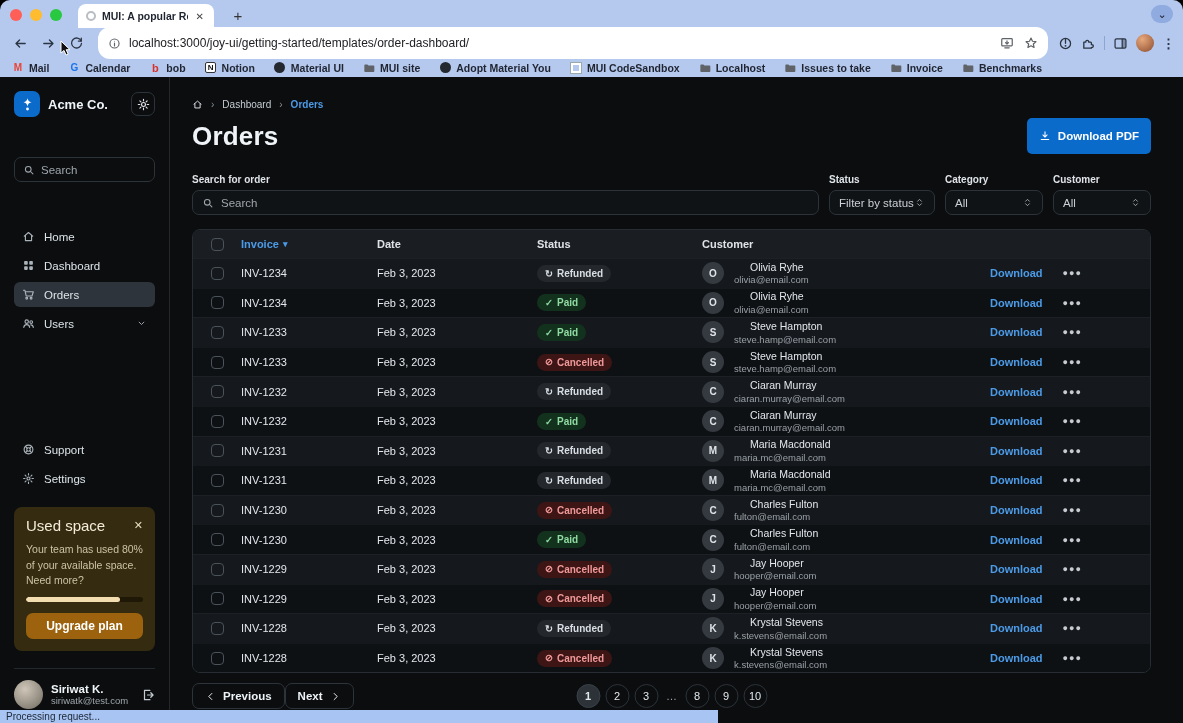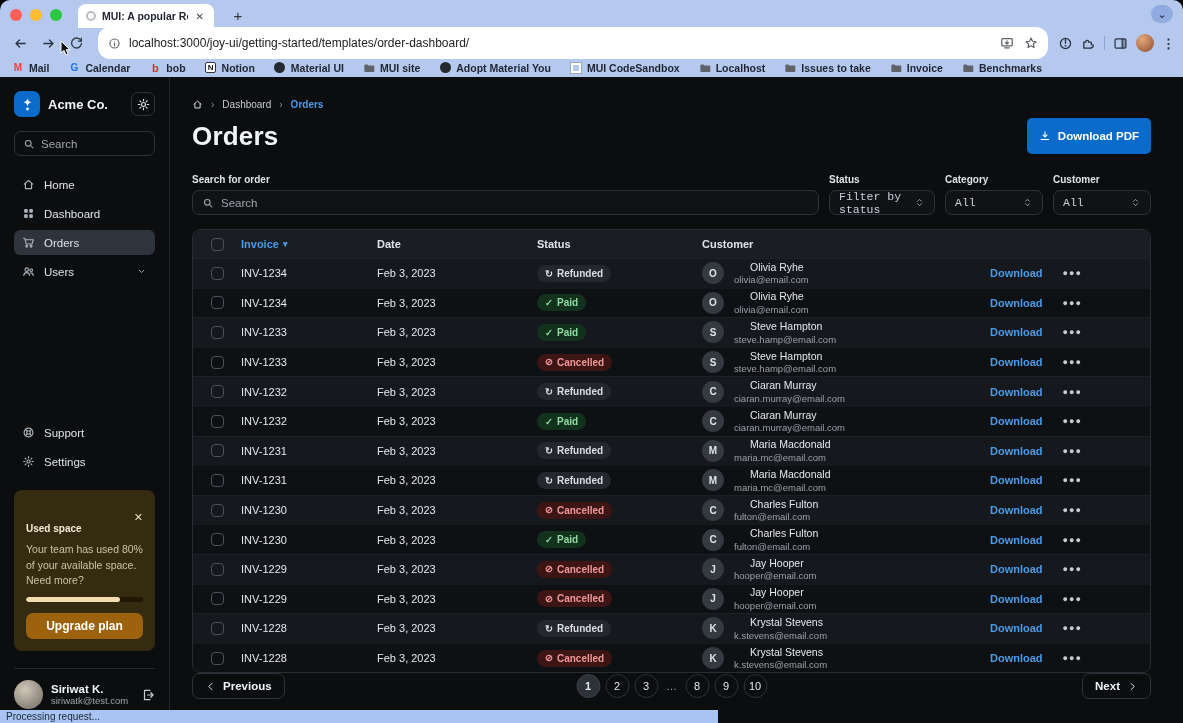--- a/index.html
+++ b/index.html
@@ -41,21 +41,21 @@
   .bm-gmail{color:#ea4335;font-weight:800;font-size:10px;} .bm-gcal{color:#1a73e8;font-weight:800;font-size:10px;}
   .bm-bob{color:#d93025;font-weight:800;font-size:11px;}
   .bm-notion{background:#fff;border:1px solid #333;color:#111;width:11px;height:11px;border-radius:2px;font-size:8px;font-weight:800;display:inline-flex;align-items:center;justify-content:center;}
   .bm-github{width:11px;height:11px;border-radius:50%;background:#24292f;display:inline-block;}
   .bm-sandbox{width:10px;height:10px;border:2px solid #fff;outline:1px solid #9aa;display:inline-block;}
 
   
   .app { height:646px; display:flex; background:#0b0d0e; color:#f0f4f8; }
 
   
-  .sidebar { width:170px; flex:none; border-right:1px solid #23282e; padding:14px 14px 0 14px; display:flex; flex-direction:column; }
+  .sidebar { width:170px; flex:none; border-right:1px solid #23282e; padding:14px 14px 0 14px; display:flex; flex-direction:column;gap:26px; }
   .brand { display:flex; align-items:center; gap:8px; }
   .logo-btn { width:26px; height:26px; border-radius:7px; background:#0b6bcb; color:#fff; display:flex; align-items:center; justify-content:center; }
   .logo-btn svg { width:15px; height:15px; }
   .brand-name { font-size:13px; font-weight:700; flex:1; }
   .mode-btn { width:24px; height:24px; border-radius:7px; border:1px solid #2c333a; color:#dfe3e8; display:flex; align-items:center; justify-content:center; }
   .mode-btn svg { width:13px; height:13px; }
   .side-search { margin-top:14px; height:25px; border:1px solid #2c333a; border-radius:7px; background:#0b0d0e; display:flex; align-items:center; gap:6px; padding:0 8px; color:#9fa6ad; }
   .side-search svg { width:12px; height:12px; flex:none; }
   .side-search input { background:transparent; border:none; outline:none; color:#dfe3e8; font-size:11.5px; width:100%; font-family:inherit; }
   .side-search input::placeholder { color:#9fa6ad; }
@@ -63,21 +63,21 @@
   .nav-item { height:25px; border-radius:6px; display:flex; align-items:center; gap:9px; padding:0 8px; font-size:11.5px; color:#dde3e9; }
   .nav-item.active { background:#2e343b; }
   .nav-item .ni-ic { width:13px; height:13px; color:#aab2ba; display:flex; align-items:center; justify-content:center; font-size:12px; }
   .nav-item .ni-ic svg { width:13px; height:13px; }
   .nav-item .ni-label { flex:1; }
   .nav-badge { background:#0b6bcb; color:#fff; font-size:9.5px; font-weight:700; min-width:16px; height:16px; border-radius:8px; display:flex; align-items:center; justify-content:center; padding:0 4px; }
   .nav-chev { color:#9fa6ad; } .nav-chev svg { width:11px; height:11px; }
   .side-bottom { margin-top:auto; display:flex; flex-direction:column; gap:4px; }
   .used-card { margin-top:12px; background:#352b10; border-radius:8px; padding:10px 12px 12px; }
   .uc-head { display:flex; align-items:center; justify-content:space-between; }
-  .uc-title { font-size:10px; font-weight:700; color:#f4ecd8;margin-top:23px; }
+  .uc-title { font-size:15px; font-weight:400; color:#f4ecd8; }
   .uc-close { color:#e9ddbf; font-size:11px; }
   .uc-body { margin-top:8px; font-size:10.5px; line-height:1.45; color:#cdc2a4; }
   .uc-bar { margin-top:9px; height:5px; border-radius:3px; background:#1f1806; overflow:hidden; }
   .uc-fill { height:100%; border-radius:3px; background:#f2ddb0; }
   .uc-btn { margin-top:11px; width:100%; height:26px; border:none; border-radius:7px; background:#9c620e; color:#fff; font-size:12px; font-weight:700; font-family:inherit; }
   .user-row { border-top:1px solid #23282e; margin-top:13px; padding:11px 0 14px; display:flex; align-items:center; gap:8px; }
   .user-avatar { width:29px; height:29px; border-radius:50%; background:radial-gradient(circle at 38% 32%, #cfc6b8, #6f6a60); flex:none; }
   .user-meta { flex:1; min-width:0; }
   .user-name { font-size:11.5px; font-weight:700; }
   .user-email { font-size:9.5px; color:#9fa6ad; white-space:nowrap; overflow:hidden; }
@@ -96,21 +96,21 @@
 
   .filters { margin-top:20px; display:flex; align-items:flex-end; gap:10px; }
   .f-label { font-size:10px; font-weight:700; color:#dfe3e8; margin-bottom:5px; }
   .f-search { flex:1; }
   .search-box { height:25px; border:1px solid #2c333a; border-radius:7px; background:#101315; display:flex; align-items:center; gap:7px; padding:0 9px; color:#9fa6ad; }
   .search-box svg { width:12px; height:12px; flex:none; }
   .search-box input { background:transparent; border:none; outline:none; color:#dfe3e8; font-size:11.5px; width:100%; font-family:inherit; }
   .search-box input::placeholder { color:#9fa6ad; }
   .f-select { width:106px; }
   .f-select.sm { width:98px; }
-  .select-box { height:25px; border:1px solid #2c333a; border-radius:7px; background:#101315; display:flex; align-items:center; justify-content:space-between; padding:0 9px; font-size:11.5px; color:#c9d0d7;font-family:Liberation Mono, monospace; }
+  .select-box { height:25px; border:1px solid #2c333a; border-radius:7px; background:#101315; display:flex; align-items:center; justify-content:space-between; padding:0 9px; font-size:11.5px; color:#c9d0d7; }
   .select-box svg { width:11px; height:11px; color:#9fa6ad; }
 
   .table { margin-top:14px; border:1px solid #272d33; border-radius:8px; overflow:hidden; background:#0e1114; }
   .trow { display:flex; align-items:center; }
   .thead { height:28px; background:#1a1e22; font-size:11px; font-weight:700; color:#dfe3e8; }
   .th-invoice { color:#4c9be8; display:flex; align-items:center; gap:4px; }
   .sort-ic { font-size:9px; color:#4c9be8; }
   .tbody .trow { height:29.6px; font-size:11px; color:#e3e8ed; border-top:1px solid rgba(255,255,255,.035); }
   .tbody .trow:nth-child(odd) { background:#15181c; }
   .tbody .trow:nth-child(even) { background:#0e1114; }
@@ -125,21 +125,21 @@
   .chip .chip-ic { font-size:9.5px; line-height:1; }
   .chip.success { background:#13321d; color:#8fdba2; }
   .chip.danger  { background:#3d1515; color:#f09898; }
   .chip.neutral { background:#24282d; color:#d8dee4; }
   .row-avatar { width:22px; height:22px; border-radius:50%; background:#343a40; color:#dfe3e8; font-size:10px; font-weight:600; display:flex; align-items:center; justify-content:center; flex:none; }
   .cust-name { font-size:10.5px; line-height:1.3; color:#e3e8ed;margin-left:16px; }
   .cust-email { font-size:9.5px; line-height:1.2; color:#9aa1a8; }
   .dl-link { color:#4c9be8; font-weight:600; font-size:11px; }
   .row-dots { color:#c6ccd2; font-size:9px; letter-spacing:1px; }
 
-  .pagination { position:relative; display:flex; align-items:center; justify-content:space-between; }
+  .pagination { position:relative; margin-top:10px; display:flex; align-items:center; }
   .pg-btn { height:26px; border:1px solid #2c333a; border-radius:7px; background:transparent; color:#eef2f6; font-size:11.5px; font-weight:700; display:flex; align-items:center; gap:7px; padding:0 12px; font-family:inherit; }
   .pg-btn svg { width:11px; height:11px; }
   .pages { position:absolute; left:50%; transform:translateX(-50%); display:flex; align-items:center; gap:5px; }
   .page { width:24px; height:24px; border:1px solid #2c333a; border-radius:50%; display:flex; align-items:center; justify-content:center; font-size:11px; color:#e3e8ed; }
   .page.active { background:#2c3238; border-color:#3a4149; font-weight:700; }
   .page.ellipsis { border:none; width:auto; color:#9fa6ad; padding:0 3px; }
 
   .status-strip { position:absolute; left:0; bottom:0; width:718px; height:13px; background:#a7c4f2; display:flex; align-items:center; padding:0 6px; z-index:9; }
   .status-strip span { font-size:10px; color:#1e2736; }
 

